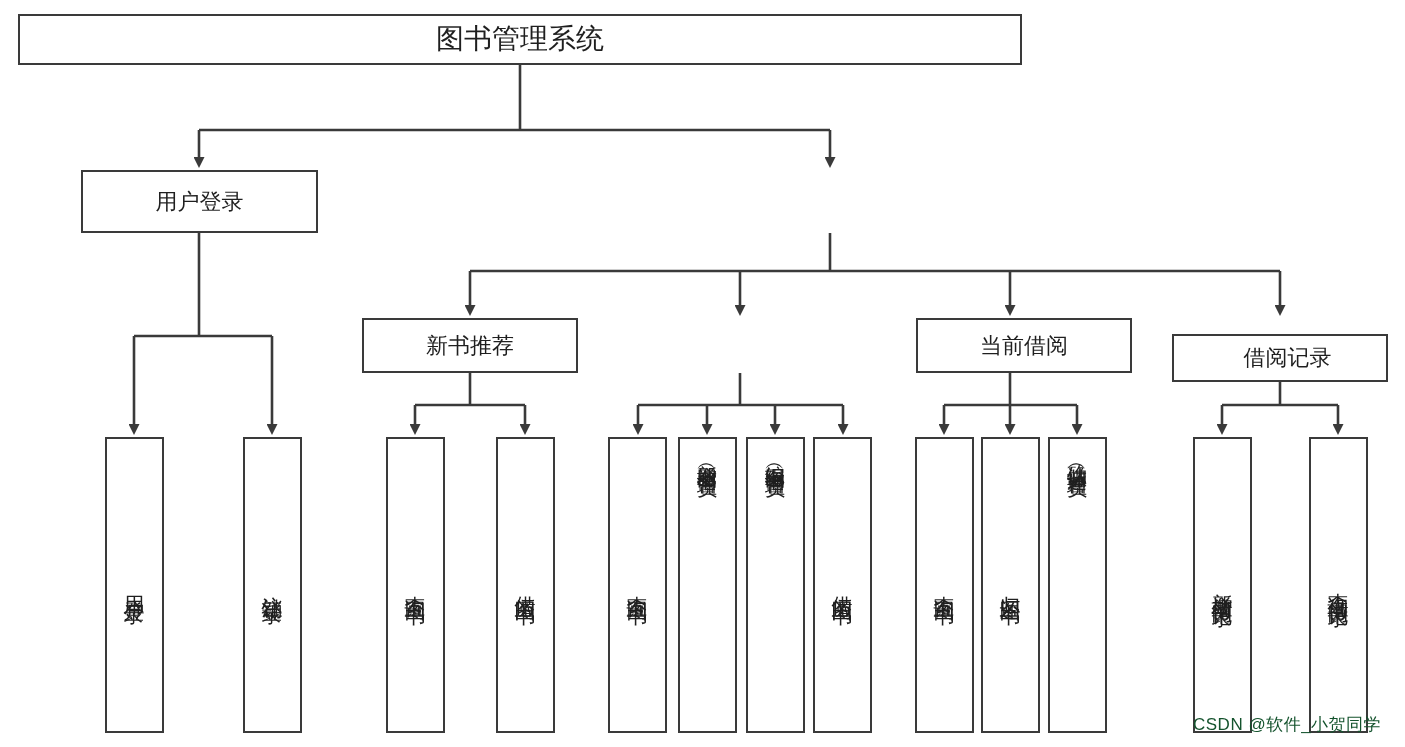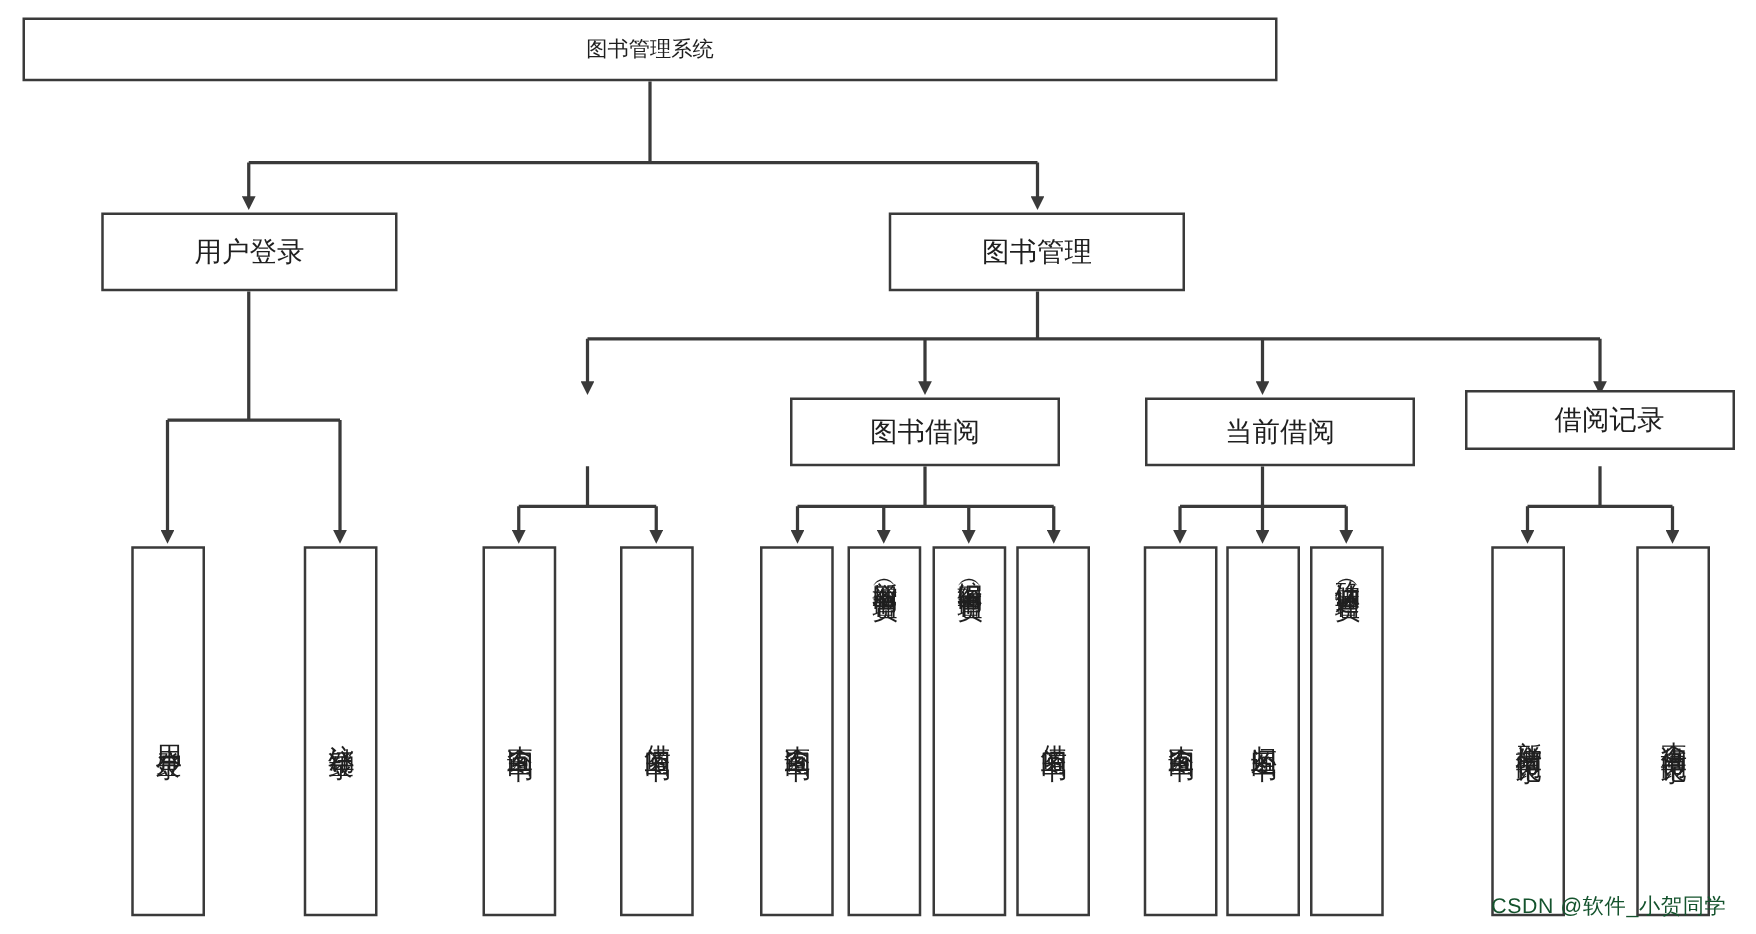--- a/index.html
+++ b/index.html
@@ -41,21 +41,21 @@
     line-height: 1.15;
     white-space: nowrap;
     text-align: center;
   }
   
   .node-h .node-label {
     font-size: 22px;
     writing-mode: horizontal-tb;
   }
   #node-root .node-label {
-    font-size: 17px;
+    font-size: 28px;
   }
   
   .node-v {
     align-items: flex-start;
     padding-top: 10px;
   }
   .node-v .node-label {
     writing-mode: vertical-rl;
     text-orientation: upright;
     font-size: 21px;
@@ -139,34 +139,31 @@
   </svg>
 
   <div class="node-box node-h" id="node-root" style="left:18px; top:14px; width:1004px; height:51px;">
     <span class="node-label">图书管理系统</span>
   </div>
 
   <div class="node-box node-h" style="left:81px; top:170px; width:237px; height:63px;">
     <span class="node-label">用户登录</span>
   </div>
 
-  <div class="node-box node-h" style="left:711px; top:170px; width:237px; height:63px;">
-    <span class="node-label">图书管理</span>
-  </div>
-
-
-  <div class="node-box node-h" style="left:632px; top:318px; width:216px; height:55px;">
-    <span class="node-label">图书借阅</span>
-  </div>
+
+  <div class="node-box node-h" style="left:362px; top:318px; width:216px; height:55px;">
+    <span class="node-label">新书推荐</span>
+  </div>
+
 
   <div class="node-box node-h" style="left:902px; top:318px; width:216px; height:55px;margin-left:14px;">
     <span class="node-label">当前借阅</span>
   </div>
 
-  <div class="node-box node-h" style="left:1172px; top:312px; width:216px; height:48px;padding-left:15px;">
+  <div class="node-box node-h" style="left:1172px; top:334px; width:216px; height:48px;padding-left:15px;">
     <span class="node-label">借阅记录</span>
   </div>
 
   <div class="node-box node-v centered" style="left:105px; top:437px; width:59px; height:296px;">
     <span class="node-label">用户登录</span>
   </div>
   <div class="node-box node-v centered" style="left:243px; top:437px; width:59px; height:296px;">
     <span class="node-label">注销登录</span>
   </div>
 

